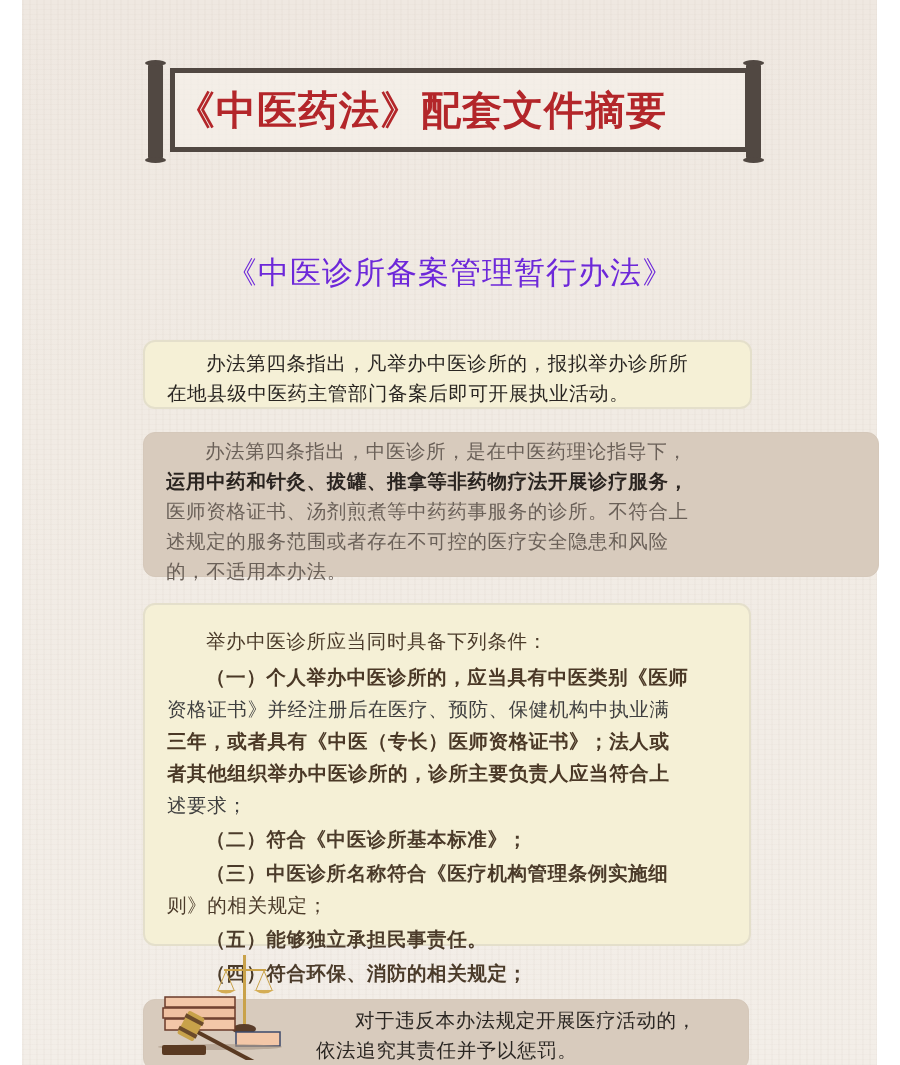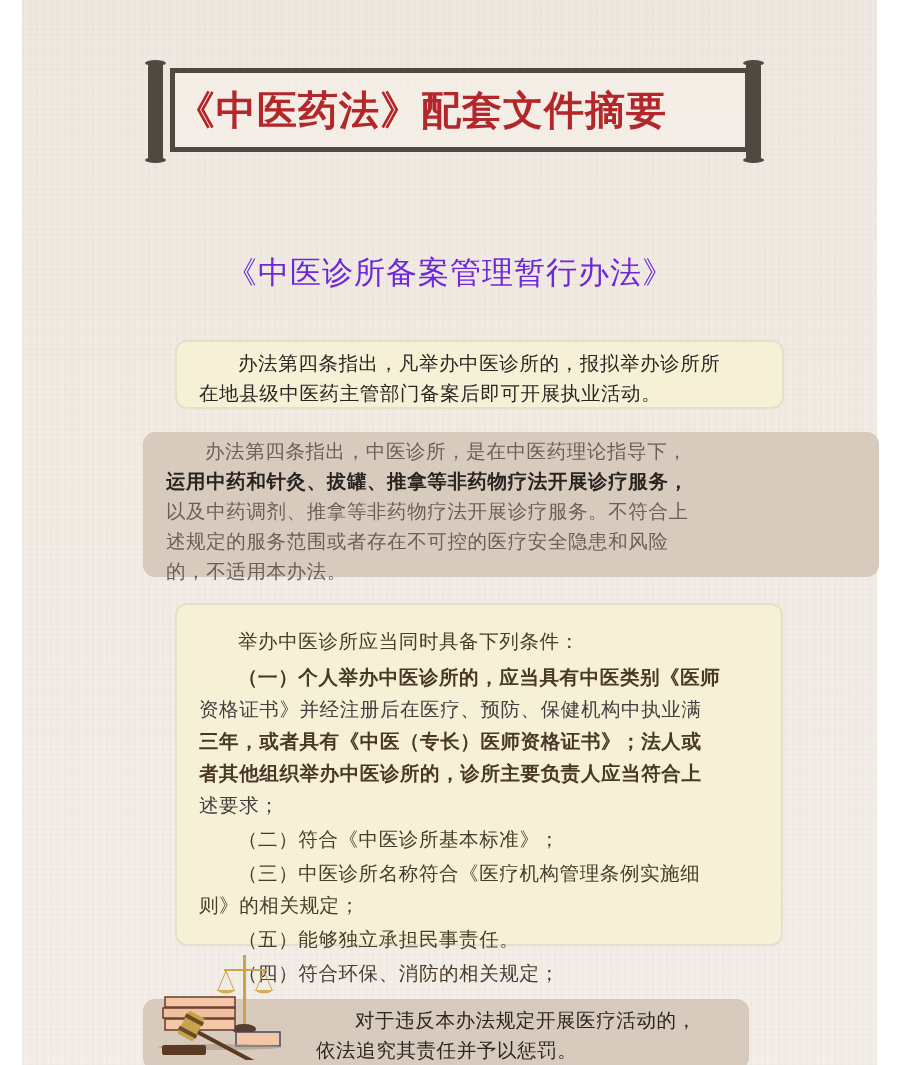--- a/index.html
+++ b/index.html
@@ -40,33 +40,33 @@
   .subtitle {
     position: absolute; left: 0; width: 900px; top: 252px; text-align: center;
     font-size: 31px; color: #6d28d9; letter-spacing: 1px;
   }
   .box {
     position: absolute; border-radius: 12px; box-sizing: border-box;
     font-size: 19.5px; line-height: 30px; letter-spacing: 0.6px;
   }
   .box p { margin: 0; }
   .cream {
-    background: #f5f0d6; border: 2px solid #e4dfcb; margin-left: 32px;
+    background: #f5f0d6; border: 2px solid #e4dfcb;
   }
   .taupe {
     background: #d8cbbd; border: 1px solid #d5c8ba;
   }
   .box1 { left: 143px; top: 340px; width: 609px; height: 69px; padding: 7px 12px 0 22px; color: #2a2622; }
   .box2 { left: 143px; top: 432px; width: 736px; height: 145px; padding: 4px 12px 0 22px; color: #6a6058; }
   .box2 .strong { color: #2a2420; font-weight: bold; }
   .box3 { left: 143px; top: 603px; width: 608px; height: 343px; padding: 21px 12px 0 22px; color: #4b3b2a; line-height: 32px; }
   .box3 .light { color: #404040; }
   .box3 .strong { font-weight: bold; color: #4a3826; }
   .box3 .lead { margin-bottom: 4px; }
-  .box3 .gap { margin-top: 2px; }
+  .box3 .gap { margin-top: 2px; font-weight: bold; }
   .box4 { left: 143px; top: 999px; width: 606px; height: 71px; padding: 6px 12px 0 172px; color: #2a2622; }
   .indent { text-indent: 2em; }
   .illus { position: absolute; left: 150px; top: 945px; width: 140px; height: 115px; }
 </style>
 </head>
 <body>
 
 <div class="paper"></div>
 
 <div class="rod rod-left"></div>
@@ -78,21 +78,21 @@
 <div class="subtitle">《中医诊所备案管理暂行办法》</div>
 
 <div class="box cream box1">
   <p class="indent">办法第四条指出，凡举办中医诊所的，报拟举办诊所所</p>
   <p>在地县级中医药主管部门备案后即可开展执业活动。</p>
 </div>
 
 <div class="box taupe box2">
   <p class="indent">办法第四条指出，中医诊所，是在中医药理论指导下，</p>
   <p class="strong">运用中药和针灸、拔罐、推拿等非药物疗法开展诊疗服务，</p>
-  <p>以及中药调剂、推拿等非药物疗法开展诊疗服务。不符合上</p>
+  <p>医师资格证书、汤剂煎煮等中药药事服务的诊所。不符合上</p>
   <p>述规定的服务范围或者存在不可控的医疗安全隐患和风险</p>
   <p>的，不适用本办法。</p>
 </div>
 
 <div class="box cream box3">
   <p class="indent lead">举办中医诊所应当同时具备下列条件：</p>
   <p class="indent strong">（一）个人举办中医诊所的，应当具有中医类别《医师</p>
   <p class="light">资格证书》并经注册后在医疗、预防、保健机构中执业满</p>
   <p class="strong">三年，或者具有《中医（专长）医师资格证书》；法人或</p>
   <p class="strong">者其他组织举办中医诊所的，诊所主要负责人应当符合上</p>

